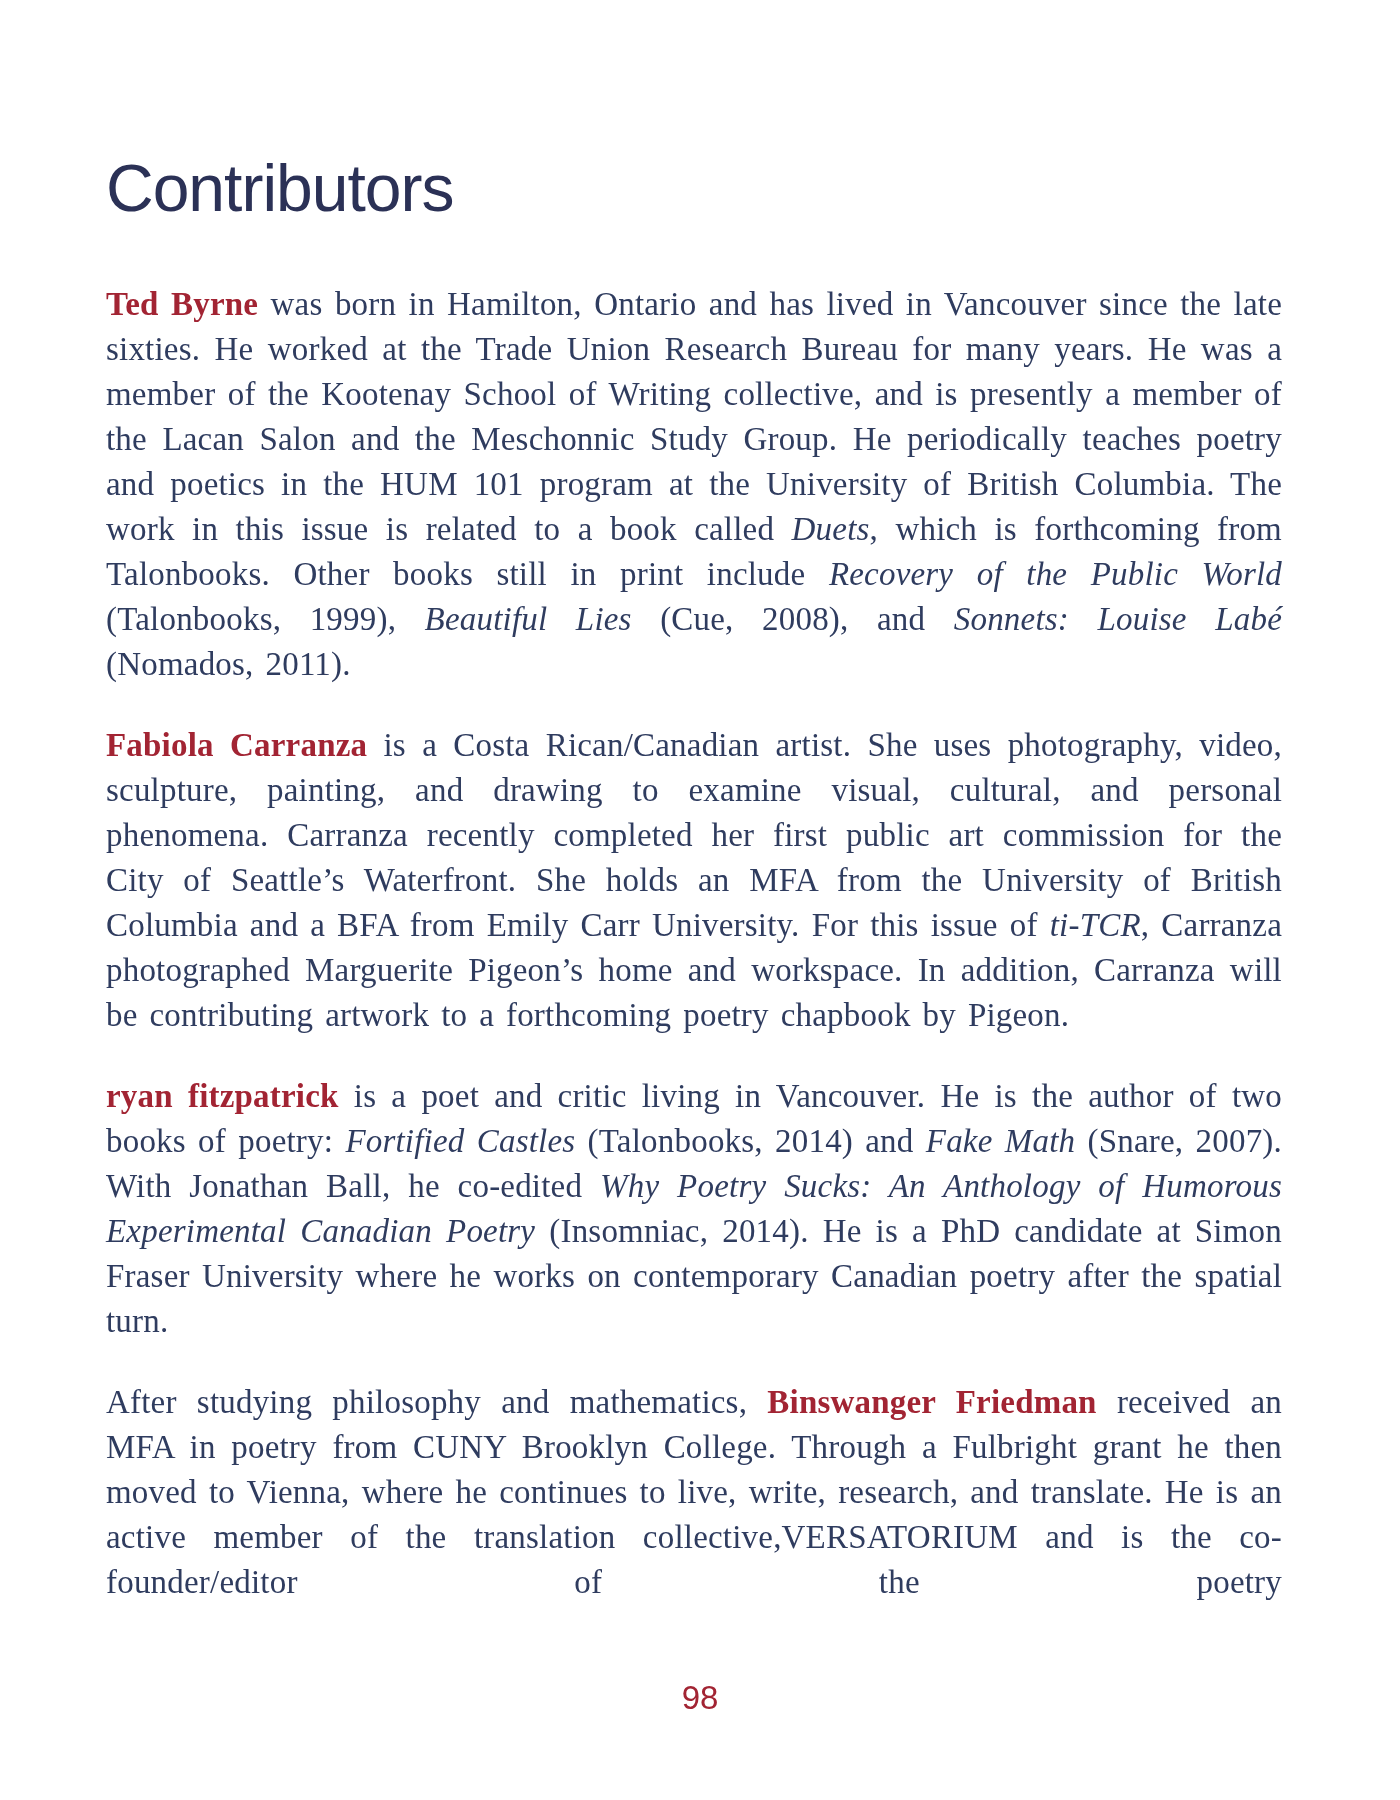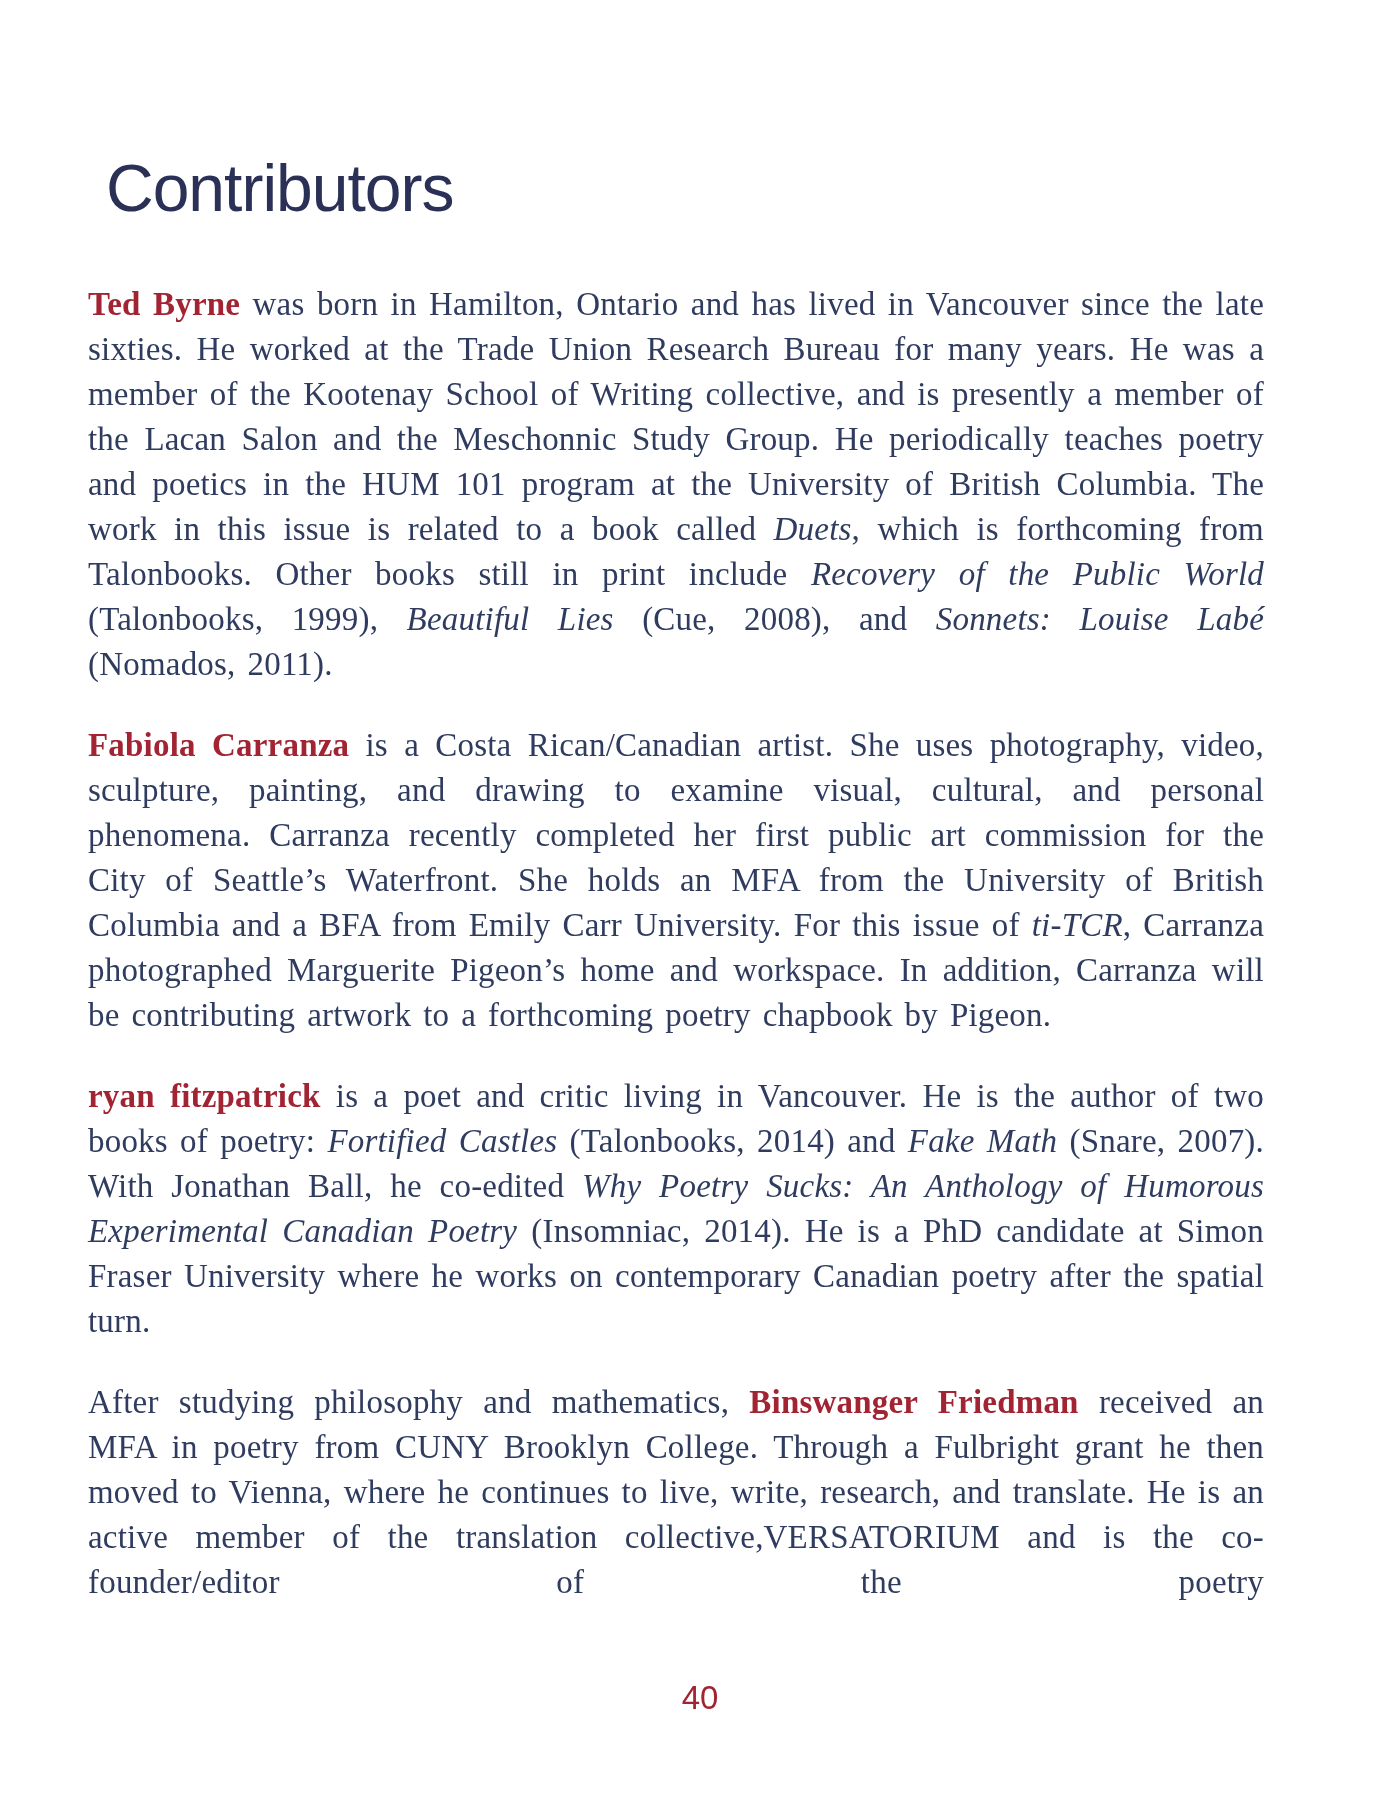--- a/index.html
+++ b/index.html
@@ -23,21 +23,21 @@
     margin: 16px;
     font-family: "Liberation Sans", sans-serif;
     font-weight: normal;
     font-size: 66px;
     line-height: 72px;
     letter-spacing: -1px;
     color: var(--navy-title, #2b3156);
   }
   .contributors {
     position: absolute;
-    left: 88px;
+    left: 106px;
     top: 282px;
     width: 1176px;
   }
   .contributors p {
     margin: 0 0 36px 0;
     font-size: 33px;
     line-height: 45px;
     letter-spacing: 0.2px;
     word-spacing: 3.5px;
     text-align: justify;
@@ -69,14 +69,14 @@
 <body>
 
 <div class="page">
   <h1 class="page-title">Contributors</h1>
   <main class="contributors">
       <p><span class="seg-name">Ted Byrne</span><span class="seg-plain"> was born in Hamilton, Ontario and has lived in Vancouver since the late sixties. He worked at the Trade Union Research Bureau for many years. He was a member of the Kootenay School of Writing collective, and is presently a member of the Lacan Salon and the Meschonnic Study Group. He periodically teaches poetry and poetics in the HUM 101 program at the University of British Columbia. The work in this issue is related to a book called </span><span class="seg-italic">Duets</span><span class="seg-plain">, which is forthcoming from Talonbooks. Other books still in print include </span><span class="seg-italic">Recovery of the Public World</span><span class="seg-plain"> (Talonbooks, 1999), </span><span class="seg-italic">Beautiful Lies</span><span class="seg-plain"> (Cue, 2008), and </span><span class="seg-italic">Sonnets: Louise Labé</span><span class="seg-plain"> (Nomados, 2011).</span></p>
       <p><span class="seg-name">Fabiola Carranza</span><span class="seg-plain"> is a Costa Rican/Canadian artist. She uses photography, video, sculpture, painting, and drawing to examine visual, cultural, and personal phenomena. Carranza recently completed her first public art commission for the City of Seattle’s Waterfront. She holds an MFA from the University of British Columbia and a BFA from Emily Carr University. For this issue of </span><span class="seg-italic">ti-TCR</span><span class="seg-plain">, Carranza photographed Marguerite Pigeon’s home and workspace. In addition, Carranza will be contributing artwork to a forthcoming poetry chapbook by Pigeon.</span></p>
       <p><span class="seg-name">ryan fitzpatrick</span><span class="seg-plain"> is a poet and critic living in Vancouver. He is the author of two books of poetry: </span><span class="seg-italic">Fortified Castles</span><span class="seg-plain"> (Talonbooks, 2014) and </span><span class="seg-italic">Fake Math</span><span class="seg-plain"> (Snare, 2007). With Jonathan Ball, he co-edited </span><span class="seg-italic">Why Poetry Sucks: An Anthology of Humorous Experimental Canadian Poetry</span><span class="seg-plain"> (Insomniac, 2014). He is a PhD candidate at Simon Fraser University where he works on contemporary Canadian poetry after the spatial turn.</span></p>
       <p class="continued"><span class="seg-plain">After studying philosophy and mathematics, </span><span class="seg-name">Binswanger Friedman</span><span class="seg-plain"> received an MFA in poetry from CUNY Brooklyn College. Through a Fulbright grant he then moved to Vienna, where he continues to live, write, research, and translate. He is an active member of the translation collective,VERSATORIUM and is the co-founder/editor of the poetry</span></p>
     </main>
-  <div class="folio">40</div>
+  <div class="folio">98</div>
 </div>
 
 </body></html>

